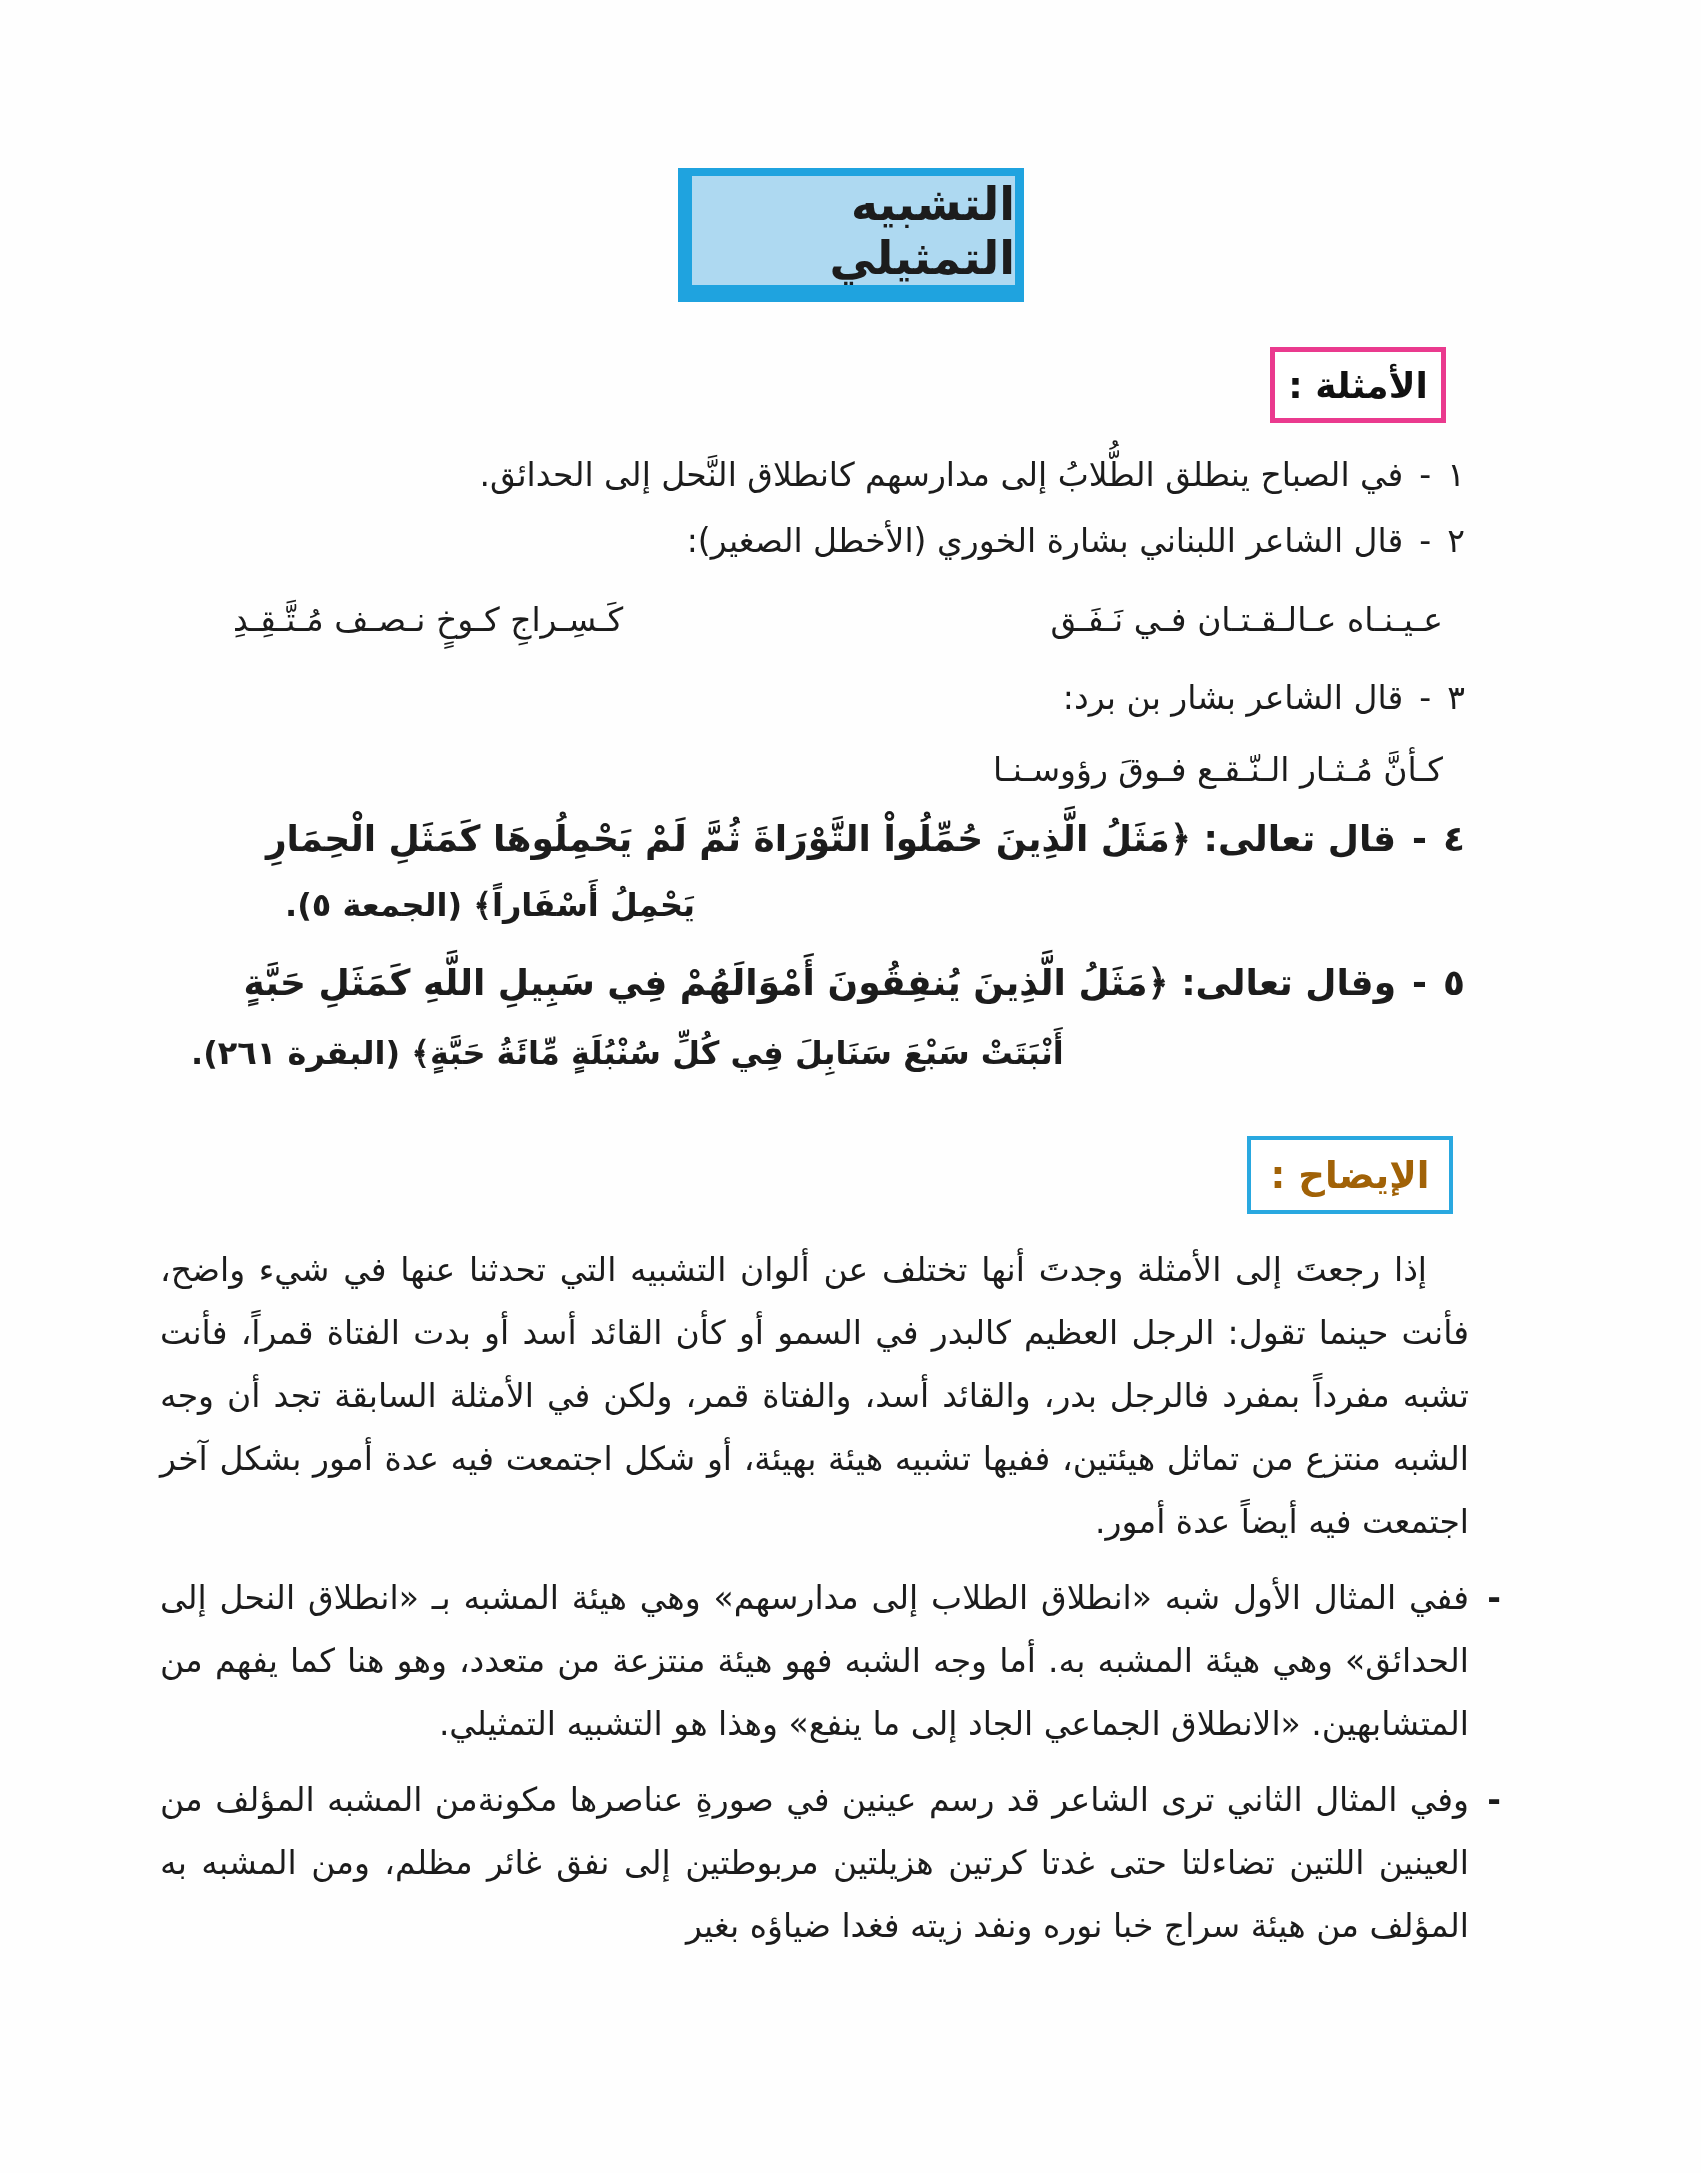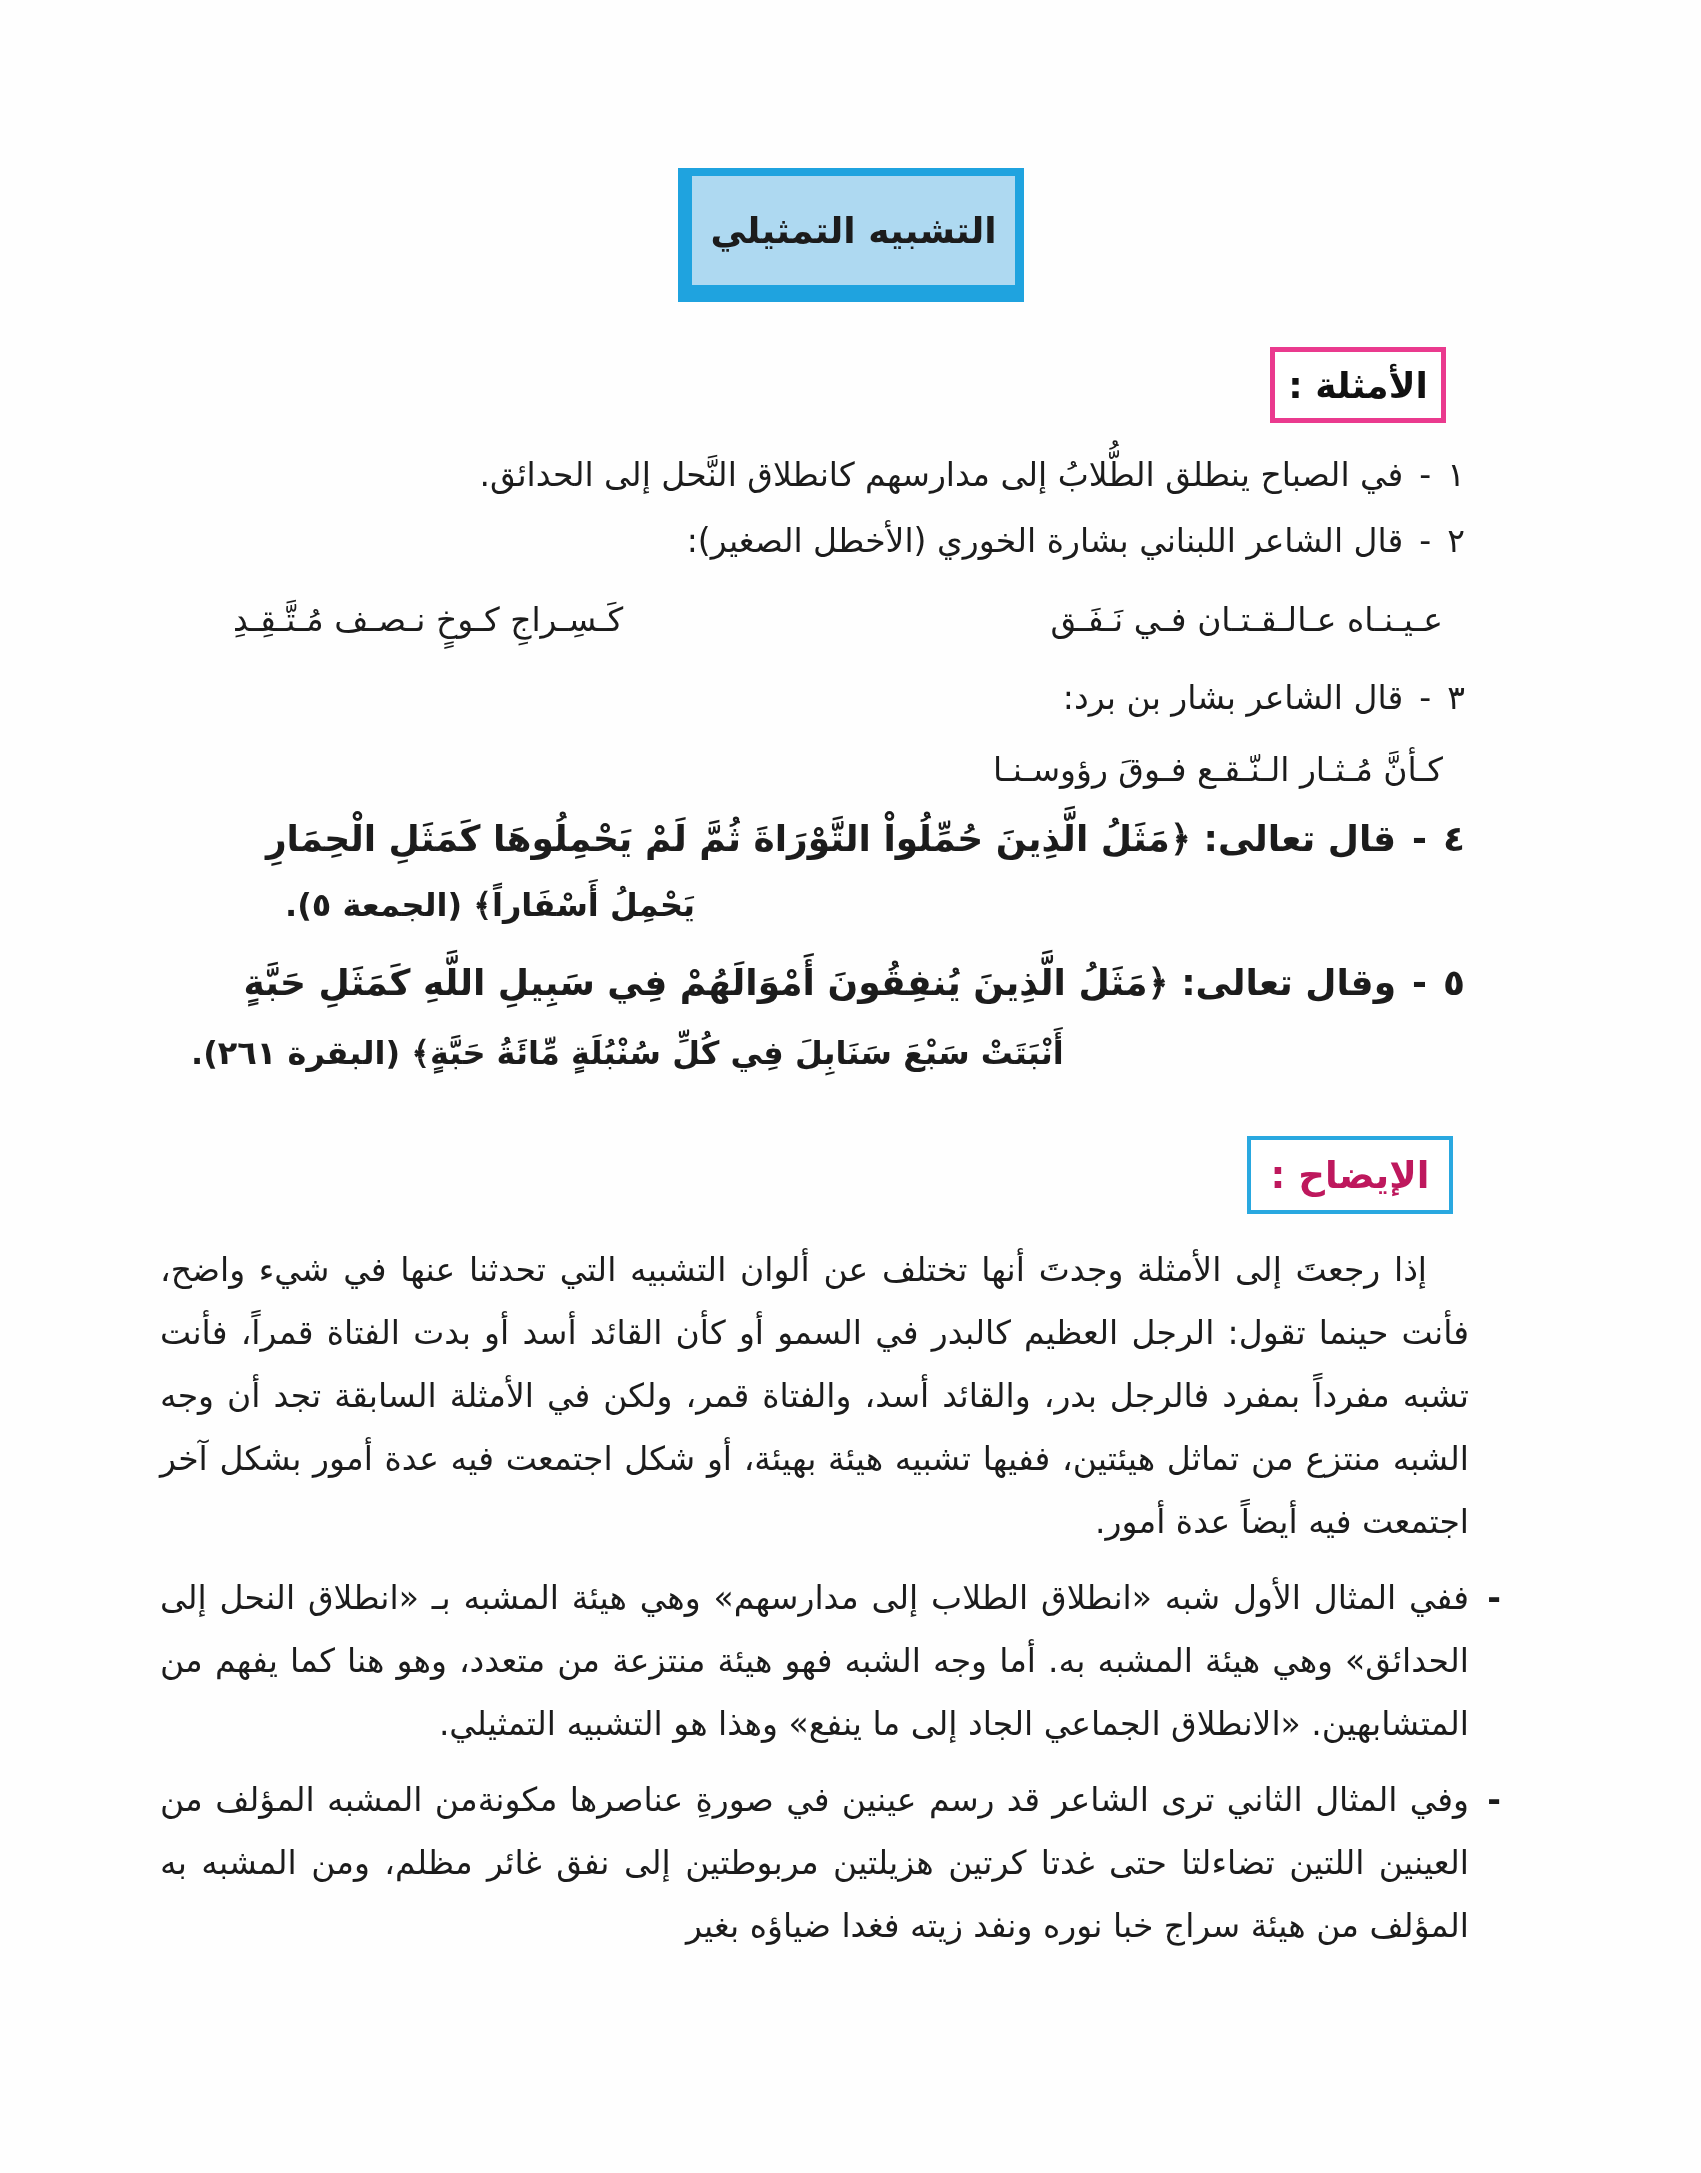--- a/index.html
+++ b/index.html
@@ -10,35 +10,35 @@
   }
 
   
   .title-box {
     position:absolute; top:168px; left:678px; width:346px; height:134px;
     box-sizing:border-box; background:#aed9f1;
     border-style:solid; border-color:#1fa3df;
     border-width:8px 9px 17px 14px;
     display:flex; align-items:center; justify-content:center;
   }
-  .title-box .title-text { font-size:36px; font-weight:bold; letter-spacing:2px; }
+  .title-box .title-text { font-size:46px; font-weight:bold; letter-spacing:2px; }
 
   
   .h-box {
     position:absolute; box-sizing:border-box; background:#fff;
     display:flex; align-items:center; justify-content:center;
     font-weight:bold;
   }
   .h-examples {
     top:347px; left:1270px; width:176px; height:76px;
     border:5px solid #ea3a8e; font-size:36px; color:#111;
   }
   .h-clarify {
     top:1136px; left:1247px; width:206px; height:78px;
-    border:4px solid #29a8e0; font-size:37px; color:#be185d;
+    border:4px solid #29a8e0; font-size:37px; color:#a16207;
   }
 
   
   .examples { position:absolute; top:0; left:185px; right:236px; }
   .ex-line {
     position:absolute; right:0; left:0;
     font-size:33px; white-space:nowrap;
     display:flex; align-items:baseline; gap:14px;
   }
   .ex-line .sep { padding:0 2px; }

